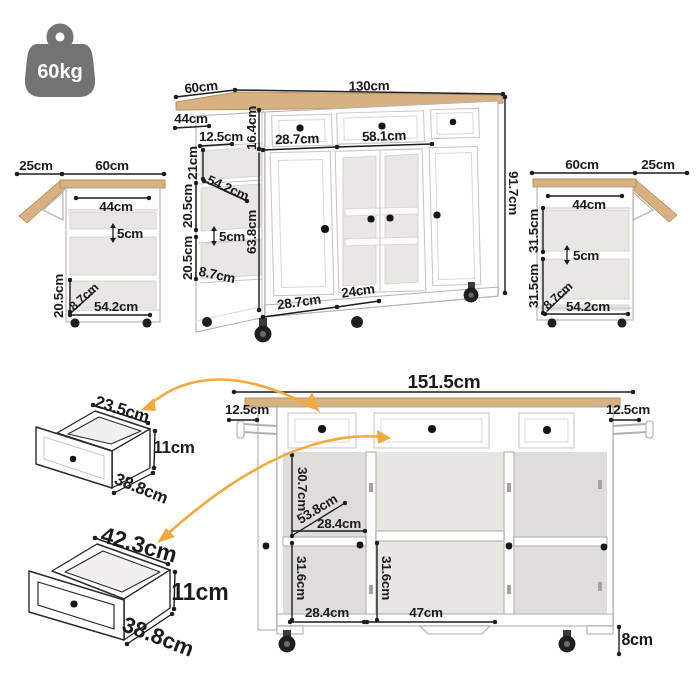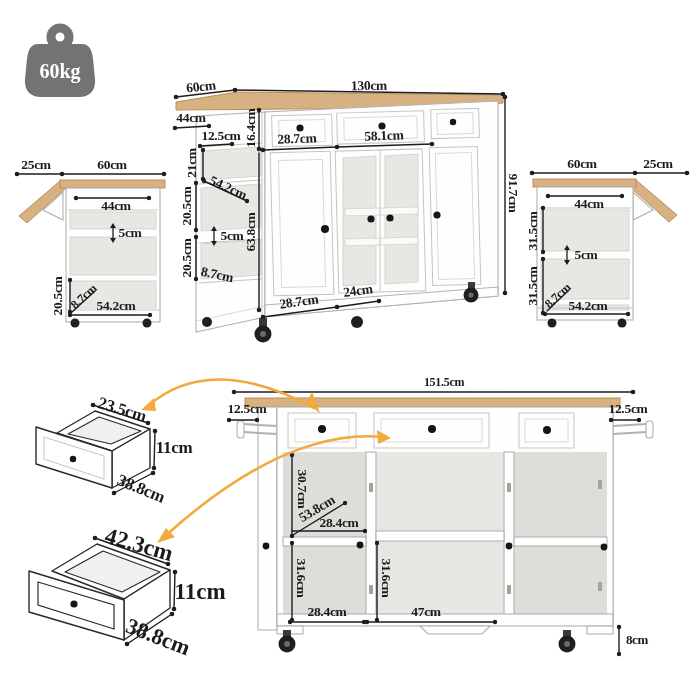--- a/index.html
+++ b/index.html
@@ -1,17 +1,17 @@
 <!DOCTYPE html>
 <html style="--wood: #d8b183; --wood_edge: #b68f5a; --line: #1d1d1d; --outline: #b3b1ad; --cavity: #e9e7e3; --interior: #dfddd9; --arrow: #f3a93d; --kettlebell: #737373; --body: #fefefe;"><head>
 <meta charset="utf-8">
 <style>
   html,body{margin:0;padding:0;background:#ffffff;}
   #canvas{position:relative;width:700px;height:700px;background:#fff;overflow:hidden;
-          font-family:Liberation Serif, serif;}
+          font-family:Liberation Sans, sans-serif;}
   #art{position:absolute;left:0;top:0;}
   .lbl{position:absolute;transform:translate(-50%,-50%) rotate(var(--r,0deg));
        font-weight:bold;color:#1b1b1b;white-space:nowrap;font-size:13.5px;letter-spacing:-0.3px;}
   .big17{font-size:17px;}
   .big22{font-size:22px;letter-spacing:0;}
   .big23{font-size:23px;letter-spacing:0;}
   .wlbl{position:absolute;transform:translate(-50%,-50%);color:#ffffff;font-weight:bold;
         font-size:20px;letter-spacing:0;}
   
   .dim{stroke:var(--line,#1d1d1d);stroke-width:1.4;fill:none;stroke-linecap:round;}
@@ -385,25 +385,25 @@
 <div class="lbl" style="left:588px;top:306px">54.2cm</div>
 
 <div class="lbl big17" style="left:122px;top:410px;--r:17deg">23.5cm</div>
 <div class="lbl big17" style="left:174px;top:448px">11cm</div>
 <div class="lbl big17" style="left:141px;top:489px;--r:22deg">38.8cm</div>
 
 <div class="lbl big23" style="left:139px;top:545px;--r:16deg">42.3cm</div>
 <div class="lbl big23" style="left:200px;top:592px">11cm</div>
 <div class="lbl big22" style="left:158px;top:637px;--r:21deg">38.8cm</div>
 
-<div class="lbl" style="left:444px;top:382px;font-size:12px">151.5cm</div>
+<div class="lbl" style="left:444px;top:382px;font-size:19px">151.5cm</div>
 <div class="lbl" style="left:247px;top:409px">12.5cm</div>
 <div class="lbl" style="left:628px;top:409px">12.5cm</div>
 <div class="lbl" style="left:302px;top:489px;--r:90deg">30.7cm</div>
 <div class="lbl" style="left:317px;top:509px;--r:-31deg">53.8cm</div>
 <div class="lbl" style="left:339px;top:523px">28.4cm</div>
 <div class="lbl" style="left:301px;top:578px;--r:90deg">31.6cm</div>
 <div class="lbl" style="left:327px;top:612px">28.4cm</div>
 <div class="lbl" style="left:386px;top:578px;--r:90deg">31.6cm</div>
 <div class="lbl" style="left:426px;top:612px">47cm</div>
-<div class="lbl" style="left:637px;top:640px;font-size:13px">8cm</div>
+<div class="lbl" style="left:637px;top:640px;font-size:16px">8cm</div>
 
 </div>
 
 </body></html>

